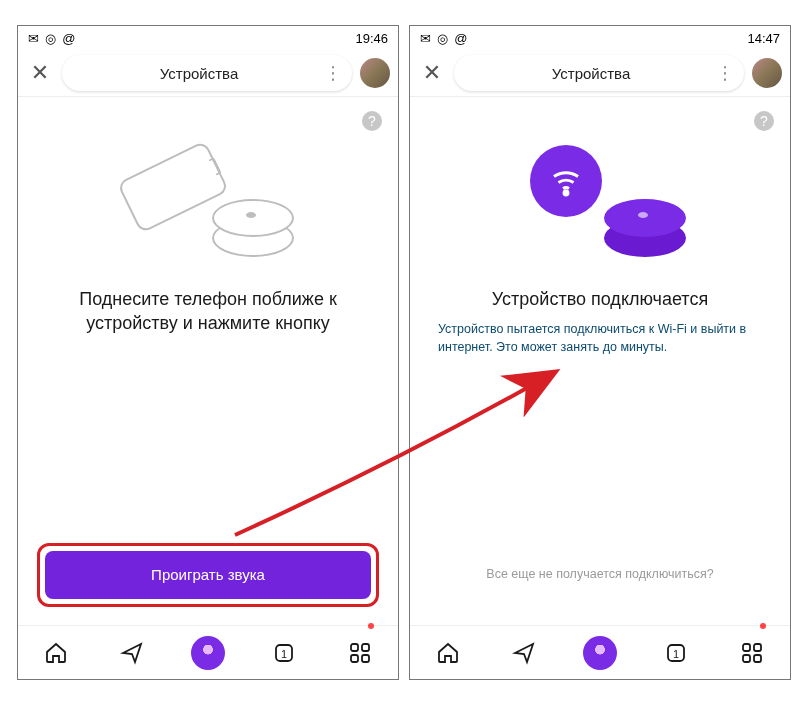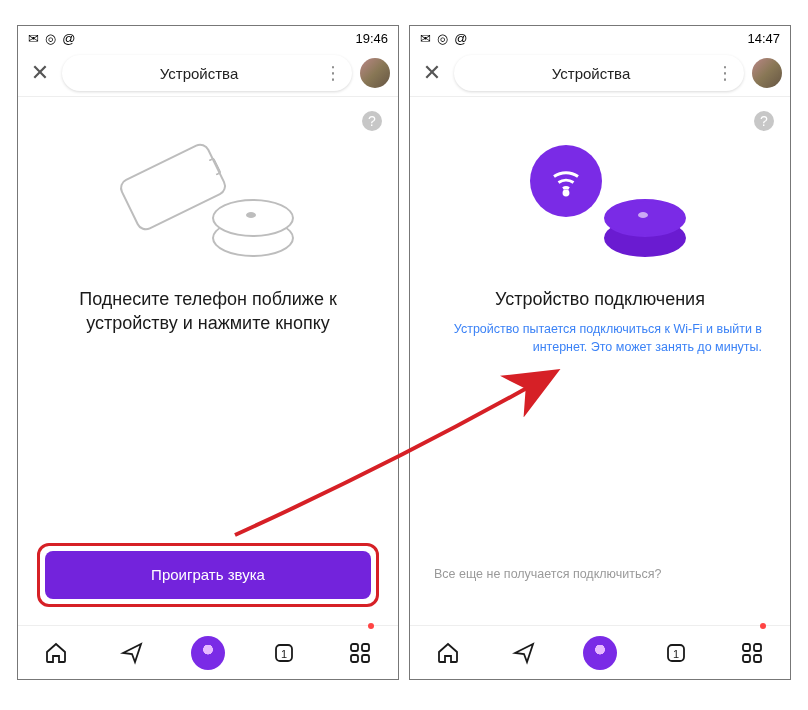--- a/index.html
+++ b/index.html
@@ -158,23 +158,23 @@
       justify-content: center;
     }
     .title {
       text-align: center;
       font-size: 18px;
       color: #1a1a1a;
       margin: 6px 0 10px;
       line-height: 1.35;
     }
     .subtitle {
-      text-align: right;
+      text-align: left;
       font-size: 12.5px;
-      color: #3b82f6;
+      color: #0c4a6e;
       line-height: 1.4;
       padding: 0 4px;
     }
     .spacer { flex: 1; }
     .highlight-wrap {
       border: 3px solid #d62026;
       border-radius: 12px;
       padding: 5px;
       margin: 0 -5px 4px;
     }
@@ -182,21 +182,21 @@
       background: #7323dc;
       color: #fff;
       text-align: center;
       height: 48px;
       line-height: 48px;
       border-radius: 8px;
       font-size: 15px;
       cursor: pointer;
     }
     .bottom-link {
-      text-align: left;
+      text-align: center;
       font-size: 12.5px;
       color: #9a9a9a;
       margin-bottom: 30px;
     }
     .nav {
       height: 54px;
       border-top: 1px solid #eee;
       display: flex;
       justify-content: space-around;
       align-items: center;
@@ -309,21 +309,21 @@
       <div class="wifi-circle">
         <svg width="36" height="36" viewBox="0 0 24 24" fill="none" stroke="#fff" stroke-width="2">
             <path d="M4 9a14 14 0 0 1 16 0M7 13a9 9 0 0 1 10 0M10 17a4 4 0 0 1 4 0"></path>
             <circle cx="12" cy="20" r="1.3" fill="#fff"></circle>
           </svg>
       </div>
       <div class="puck puck-filled">
           <div class="puck-dot"></div>
         </div>
     </div>
-    <div class="title">Устройство подключения</div>
+    <div class="title">Устройство подключается</div>
     <div class="subtitle">Устройство пытается подключиться к Wi-Fi и выйти в интернет. Это может занять до минуты.</div>
     <div class="spacer"></div>
     <div class="bottom-link">Все еще не получается подключиться?</div>
   </div>
   <div class="nav">
     <div class="nav-item">
       <svg width="24" height="24" fill="none" stroke-width="1.8">
           <path d="M3 11 12 3l9 8v9a1 1 0 0 1-1 1h-5v-6h-6v6H4a1 1 0 0 1-1-1z"></path>
         </svg>
     </div>

